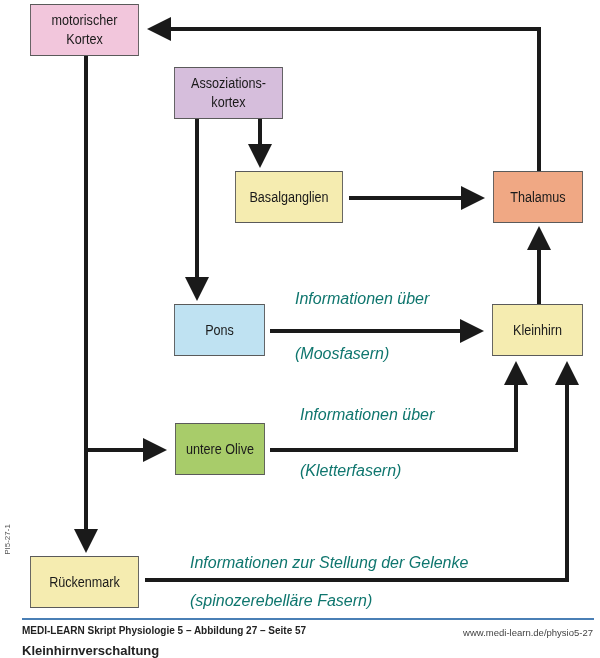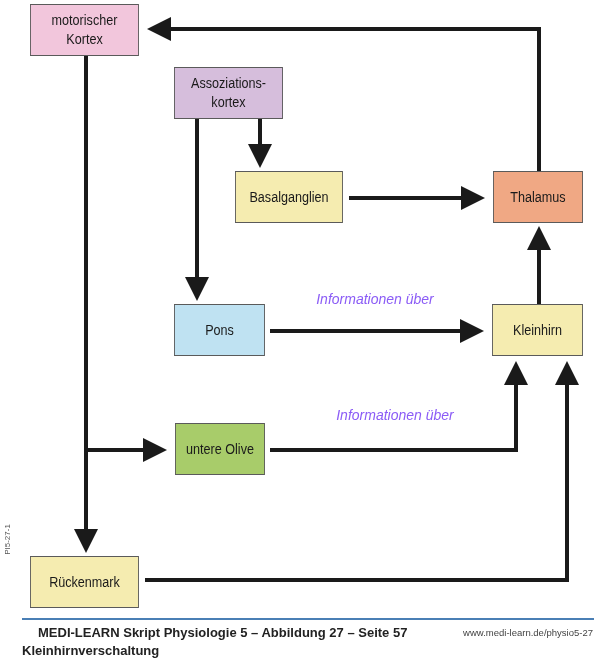--- a/index.html
+++ b/index.html
@@ -9,28 +9,28 @@
     position: absolute; box-sizing: border-box;
     border: 1.5px solid #5a5a5a;
     display: flex; align-items: center; justify-content: center;
     text-align: center; color: #1a1a1a;
     font-family: "Liberation Sans", sans-serif; font-size: 14px; line-height: 19px;
     transform: scaleX(0.9);
   }
   .box span { display: block; }
   .label {
     position: absolute; font-family: "Liberation Sans", sans-serif; font-style: italic;
-    font-size: 14px; line-height: 18px; color: #8b5cf6; text-align: center; white-space: nowrap;
+    font-size: 16px; line-height: 18px; color: #0f766e; text-align: left; white-space: nowrap;
   }
   .side-code {
     position: absolute; left: -8px; top: 535px; font-size: 8px; color: #555;
     transform: rotate(-90deg); transform-origin: center; font-family: "Liberation Sans", sans-serif;
   }
   .footer-line { position: absolute; left: 22px; top: 618px; width: 572px; height: 2px; background: #4a7fb5; }
-  .footer-title { position: absolute; left: 38px; top: 625px; font-size: 13px; font-weight: bold; color: #222; }
+  .footer-title { position: absolute; left: 22px; top: 625px; font-size: 10px; font-weight: bold; color: #222; }
   .footer-sub { position: absolute; left: 22px; top: 643px; font-size: 13px; font-weight: bold; color: #222; }
   .footer-url { position: absolute; right: 7px; top: 627px; font-size: 9.5px; color: #444; text-align: center; }
 </style>
 </head>
 <body>
 
 <div id="diagram">
   <svg width="600" height="620" style="position:absolute;left:0;top:0">
     <defs>
       <marker id="ah" markerWidth="6" markerHeight="6" refX="5" refY="3" orient="auto" markerUnits="strokeWidth">
@@ -88,25 +88,29 @@
   <div class="box" style="left: 170px; top: 423px; width: 100px; height: 52px; background: rgb(168, 204, 106);">
     <span>untere Olive</span>
   </div>
   <div class="box" style="left: 24px; top: 556px; width: 121px; height: 52px; background: rgb(245, 236, 176);">
     <span>Rückenmark</span>
   </div>
 
   <div class="label" style="left:295px;top:290px;width:160px;">
     <div>Informationen über</div>
   </div>
+  <div class="label" style="left:295px;top:345px;width:160px;">(Moosfasern)</div>
 
   <div class="label" style="left:300px;top:406px;width:190px;">
     <div>Informationen über</div>
   </div>
+  <div class="label" style="left:300px;top:462px;width:190px;">(Kletterfasern)</div>
 
+  <div class="label" style="left:190px;top:554px;width:320px;">Informationen zur Stellung der Gelenke</div>
+  <div class="label" style="left:190px;top:592px;width:320px;">(spinozerebelläre Fasern)</div>
 </div>
 
 <div class="side-code">PI5-27-1</div>
 
 <div class="footer-line"></div>
 <div class="footer-title">MEDI-LEARN Skript Physiologie 5 – Abbildung 27 – Seite 57</div>
 <div class="footer-sub">Kleinhirnverschaltung</div>
 <div class="footer-url">www.medi-learn.de/physio5-27</div>
 
 </body></html>

